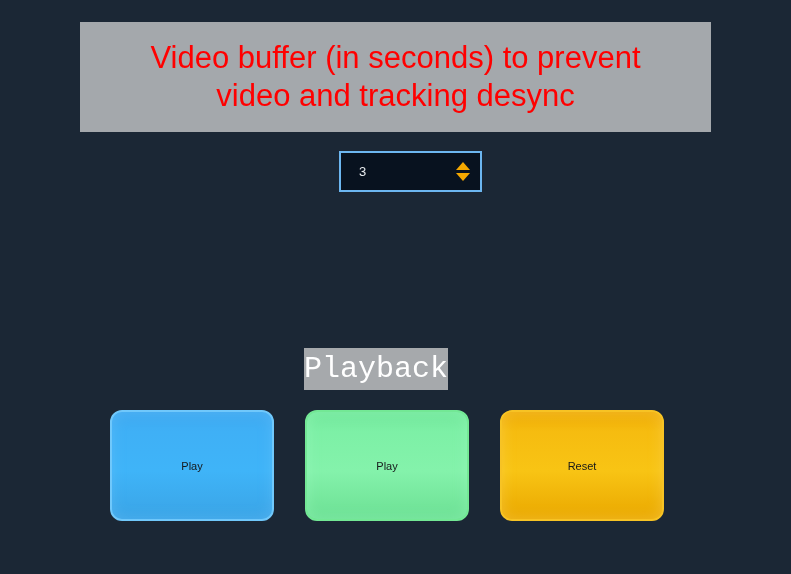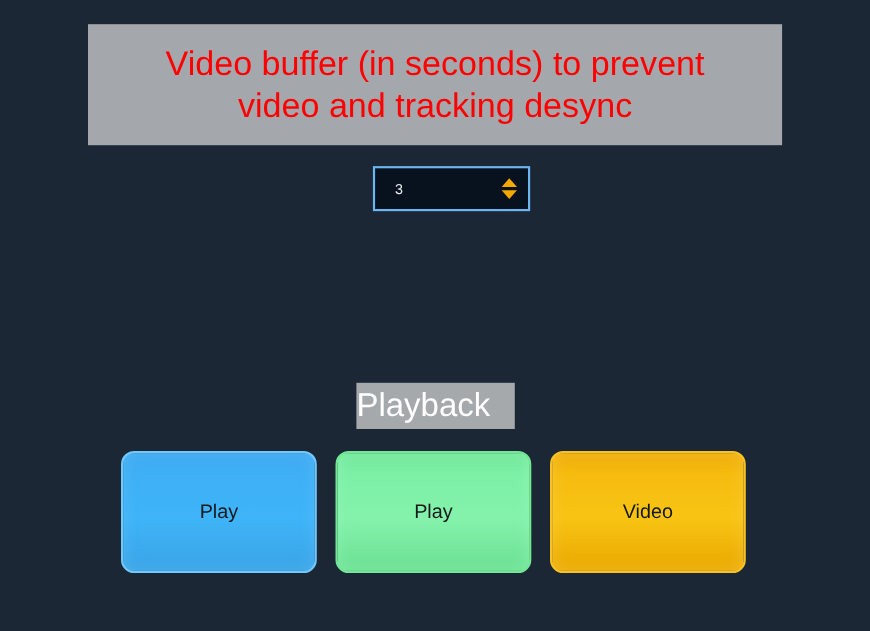--- a/index.html
+++ b/index.html
@@ -81,47 +81,49 @@
   .spin-arrow.up {
     border-bottom: 8px solid #f5a800;
   }
   .spin-arrow.down {
     border-top: 8px solid #f5a800;
   }
 
   
   #playback-label {
     position: absolute;
-    left: 324px;
+    left: 304px;
     top: 348px;
     width: 144px;
     height: 42px;
     background: #a6a9ac;
     display: flex;
     align-items: center;
+    justify-content: center;
+    font-family: Liberation Mono, monospace;
   }
   #playback-label-text {
     color: #ffffff;
     font-size: 30px;
     line-height: 1;
     font-weight: 400;
   }
 
   
   .pb-btn {
     position: absolute;
     top: 410px;
-    width: 178px;
+    width: 164px;
     height: 111px;
     border-radius: 12px;
     display: flex;
     align-items: center;
     justify-content: center;
     cursor: pointer;
-    font-size: 18px;
+    font-size: 11px;
     color: #16181a;
     user-select: none;
   }
   #btn-play {
     left: 110px;
     background: linear-gradient(180deg, #3fa9f0 0%, #3fb0f6 18%, #3fb4f8 55%, #3aa4e6 100%);
     border: 2px solid #70c8fb;
     box-shadow: inset 0 0 14px rgba(120, 200, 255, 0.35);
   }
   #btn-pause {
@@ -159,14 +161,14 @@
 
 <div class="pb-btn" id="btn-play">
   <span>Play</span>
 </div>
 
 <div class="pb-btn" id="btn-pause">
   <span>Play</span>
 </div>
 
 <div class="pb-btn" id="btn-reset">
-  <span>Video</span>
+  <span>Reset</span>
 </div>
 
 </body></html>

